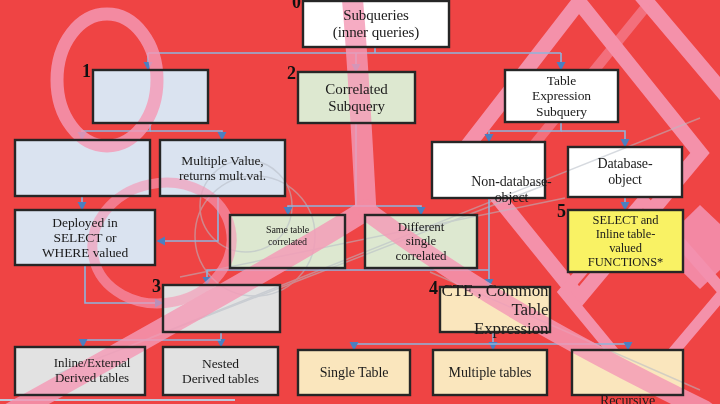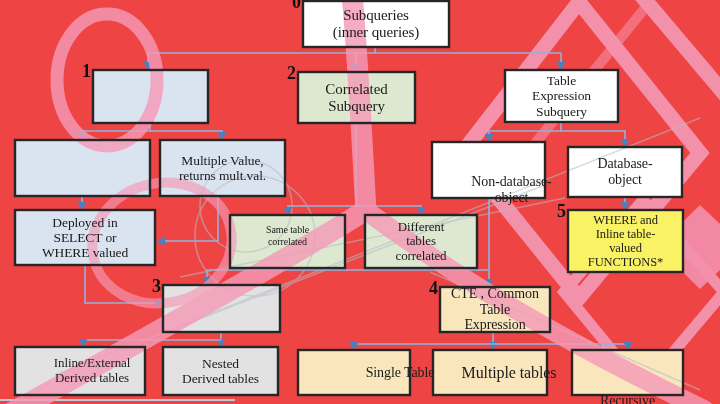--- a/index.html
+++ b/index.html
@@ -146,40 +146,40 @@
 object</div>
     <div class="box-bg" style="left: 15px; top: 210px; width: 140px; height: 55px; background: rgb(218, 227, 240);"></div>
     <div class="box-text" style="left: 15px; top: 210px; width: 140px; height: 55px; font-size: 13.5px;">Deployed in
 SELECT or
 WHERE valued</div>
     <div class="box-bg" style="left: 230px; top: 215px; width: 115px; height: 53px; background: rgb(221, 232, 208);"></div>
     <div class="box-text" style="left: 230px; top: 209px; width: 115px; height: 53px; font-size: 10px;">Same table
 correlated</div>
     <div class="box-bg" style="left: 365px; top: 215px; width: 112px; height: 53px; background: rgb(221, 232, 208);"></div>
     <div class="box-text" style="left: 365px; top: 215px; width: 112px; height: 53px; font-size: 13px;">Different
-tables
+single
 correlated</div>
     <div class="box-bg" style="left: 568px; top: 210px; width: 115px; height: 62px; background: rgb(249, 242, 100);"></div>
-    <div class="box-text" style="left: 568px; top: 210px; width: 115px; height: 62px; font-size: 12.5px;">WHERE and
+    <div class="box-text" style="left: 568px; top: 210px; width: 115px; height: 62px; font-size: 12.5px;">SELECT and
 Inline table-
 valued
 FUNCTIONS*</div>
     <div class="num-label" style="left: 548px; top: 202px;">5</div>
     <div class="box-bg" style="left: 163px; top: 285px; width: 117px; height: 47px; background: rgb(226, 226, 226);"></div>
     <div class="num-label" style="left: 143px; top: 277px;">3</div>
     <div class="box-bg" style="left: 440px; top: 287px; width: 110px; height: 45px; background: rgb(250, 230, 189);"></div>
-    <div class="box-text" style="left: 440px; top: 287px; width: 110px; height: 45px; font-size: 14px;">CTE , Common
+    <div class="box-text" style="left: 440px; top: 287px; width: 110px; height: 45px; font-size: 17px; text-align: right;">CTE , Common
 Table
 Expression</div>
     <div class="num-label" style="left: 420px; top: 279px;">4</div>
     <div class="box-bg" style="left: 15px; top: 347px; width: 130px; height: 48px; background: rgb(226, 226, 226);"></div>
     <div class="box-text" style="left: 27px; top: 347px; width: 130px; height: 48px; font-size: 13px; border-radius: 19px;">Inline/External
 Derived tables</div>
     <div class="box-bg" style="left: 163px; top: 347px; width: 115px; height: 48px; background: rgb(226, 226, 226);"></div>
     <div class="box-text" style="left: 163px; top: 347px; width: 115px; height: 48px; font-size: 13.5px;">Nested
 Derived tables</div>
     <div class="box-bg" style="left: 298px; top: 350px; width: 112px; height: 45px; background: rgb(250, 230, 189);"></div>
-    <div class="box-text" style="left: 298px; top: 350px; width: 112px; height: 45px; font-size: 14px; padding-left: 46px;">Single Table</div>
+    <div class="box-text" style="left: 298px; top: 350px; width: 112px; height: 45px; font-size: 14px;">Single Table</div>
     <div class="box-bg" style="left: 433px; top: 350px; width: 114px; height: 45px; background: rgb(250, 230, 189);"></div>
-    <div class="box-text" style="left: 452px; top: 350px; width: 114px; height: 45px; font-size: 16px;">Multiple tables</div>
+    <div class="box-text" style="left: 433px; top: 350px; width: 114px; height: 45px; font-size: 14px;">Multiple tables</div>
     <div class="box-bg" style="left: 572px; top: 350px; width: 111px; height: 45px; background: rgb(250, 230, 189);"></div>
     <div class="box-text" style="left: 572px; top: 350px; width: 111px; height: 45px; font-size: 14px; margin-top: 28px;">Recursive</div>
   </div>
 
 </body></html>

